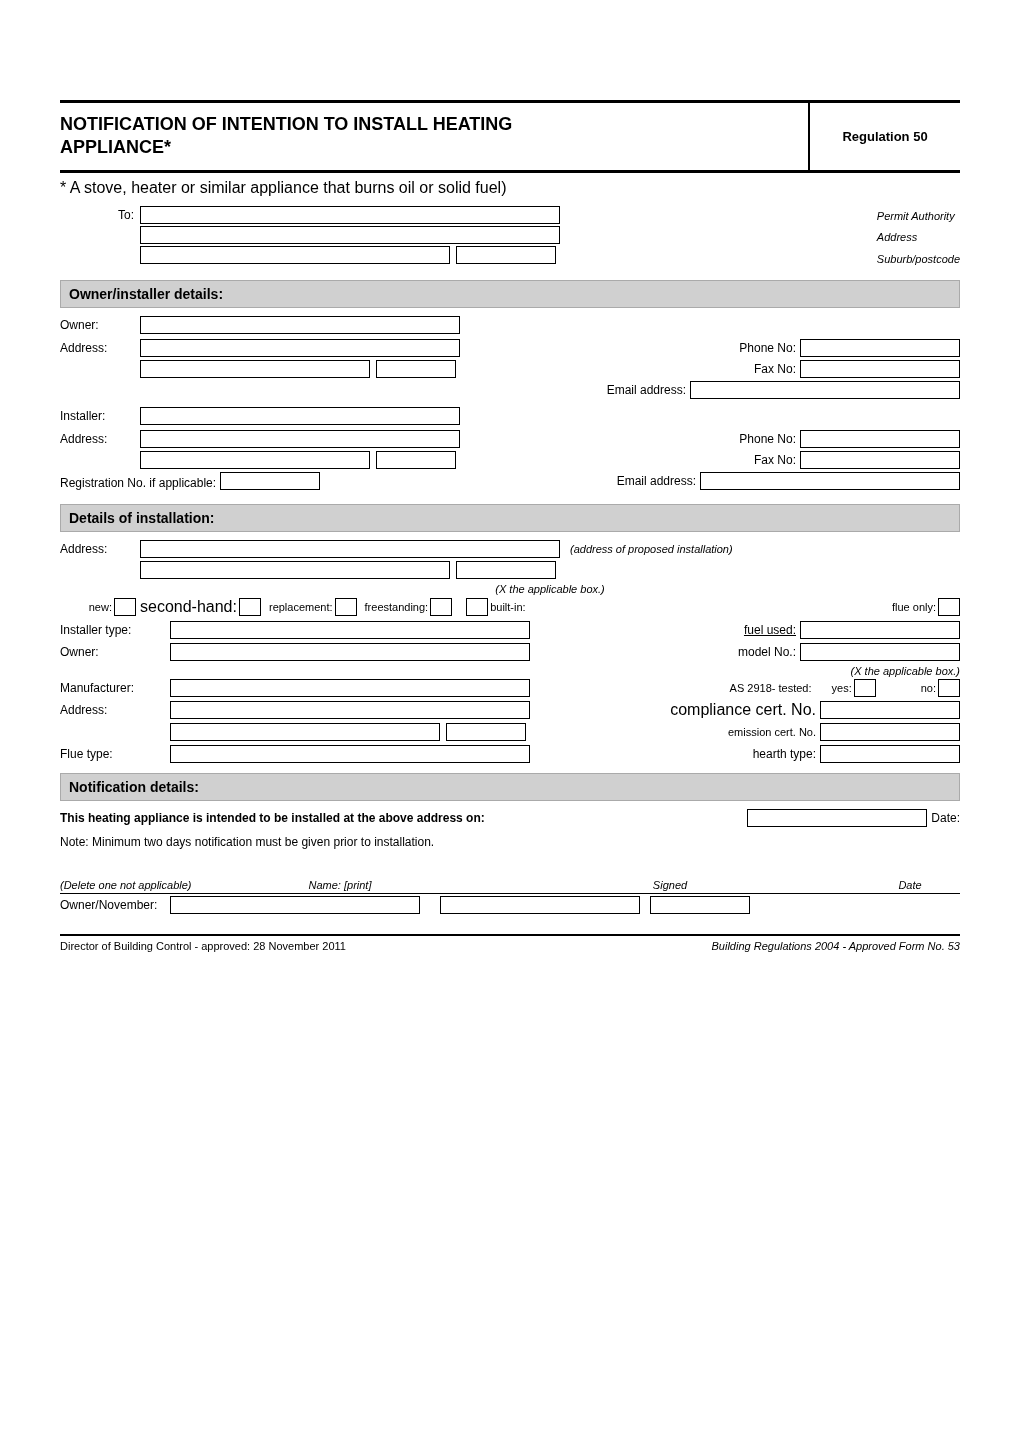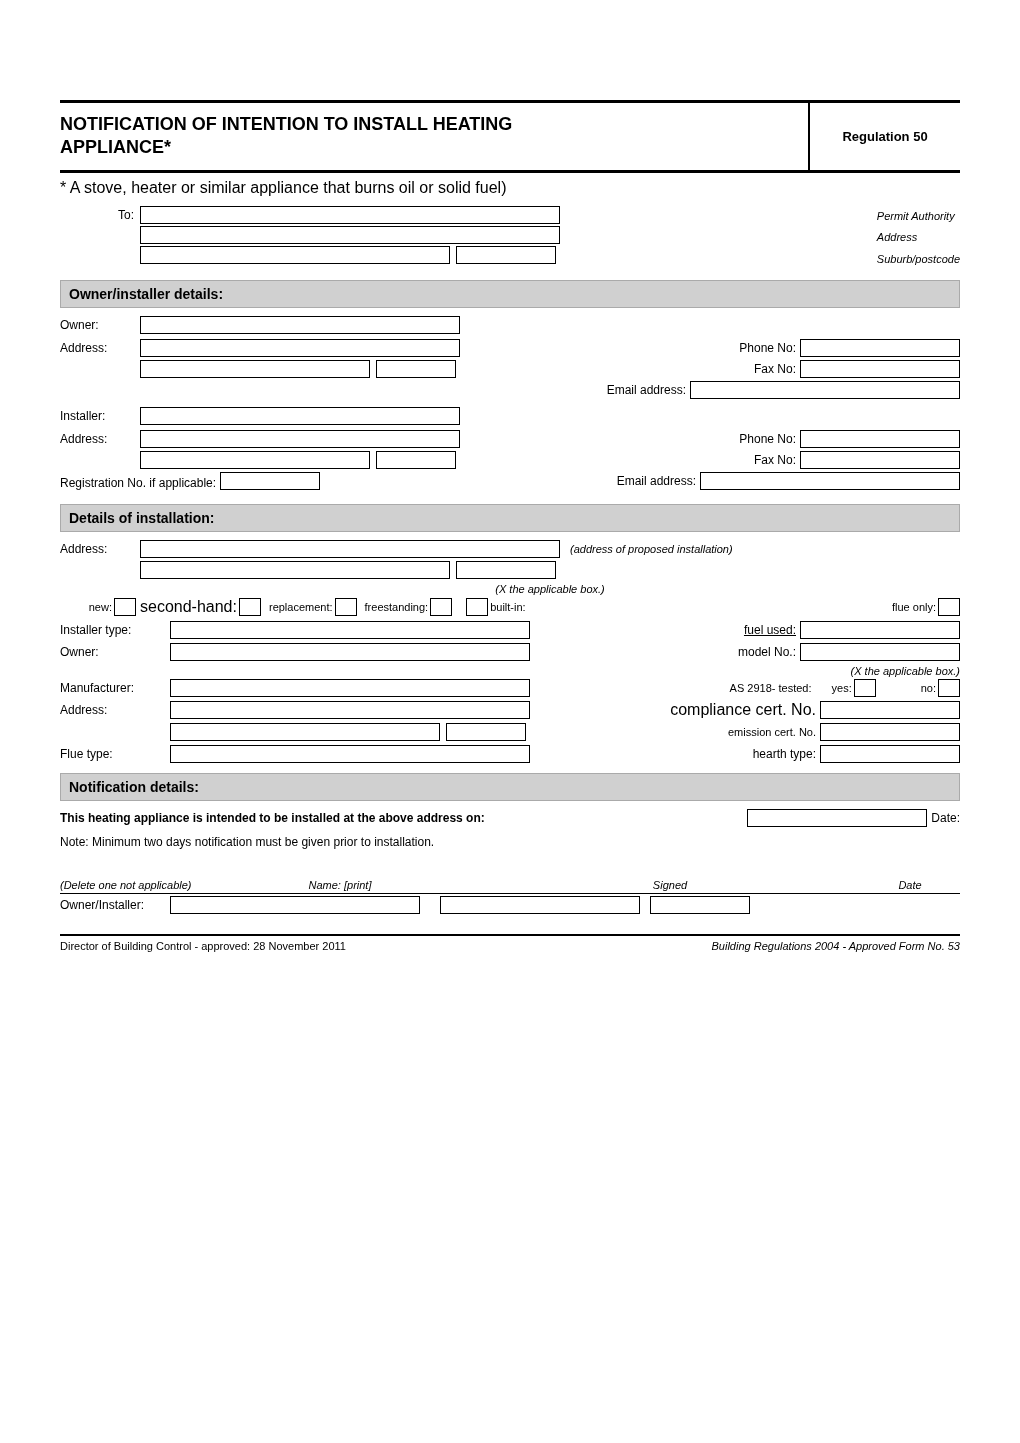--- a/index.html
+++ b/index.html
@@ -362,21 +362,21 @@
 </div>
 
 <div class="sig-section">
   <div style="display:flex; align-items:flex-end; margin-bottom:2px; font-size:11px; font-style:italic;">
     <div style="width:140px;">(Delete one not applicable)</div>
     <div style="width:280px; text-align:center;">Name:  [print]</div>
     <div style="flex:1; text-align:center;">Signed</div>
     <div style="width:100px; text-align:center;">Date</div>
   </div>
   <div style="display:flex; align-items:center; border-top:1px solid #000; padding-top:2px;">
-    <span style="width:110px; font-size:12px;">Owner/Installer:</span>
+    <span style="width:110px; font-size:12px;">Owner/November:</span>
     <input type="text" style="width: 250px; height: 18px;">
     <input type="text" style="width: 200px; height: 18px; margin-left: 20px;">
     <input type="text" style="width: 100px; height: 18px; margin-left: 10px;">
   </div>
 </div>
 
 <div class="footer">
   <span class="footer-left">Director of Building Control - approved: 28 November 2011</span>
   <span class="footer-right">Building Regulations 2004 - Approved Form No. 53</span>
 </div>

